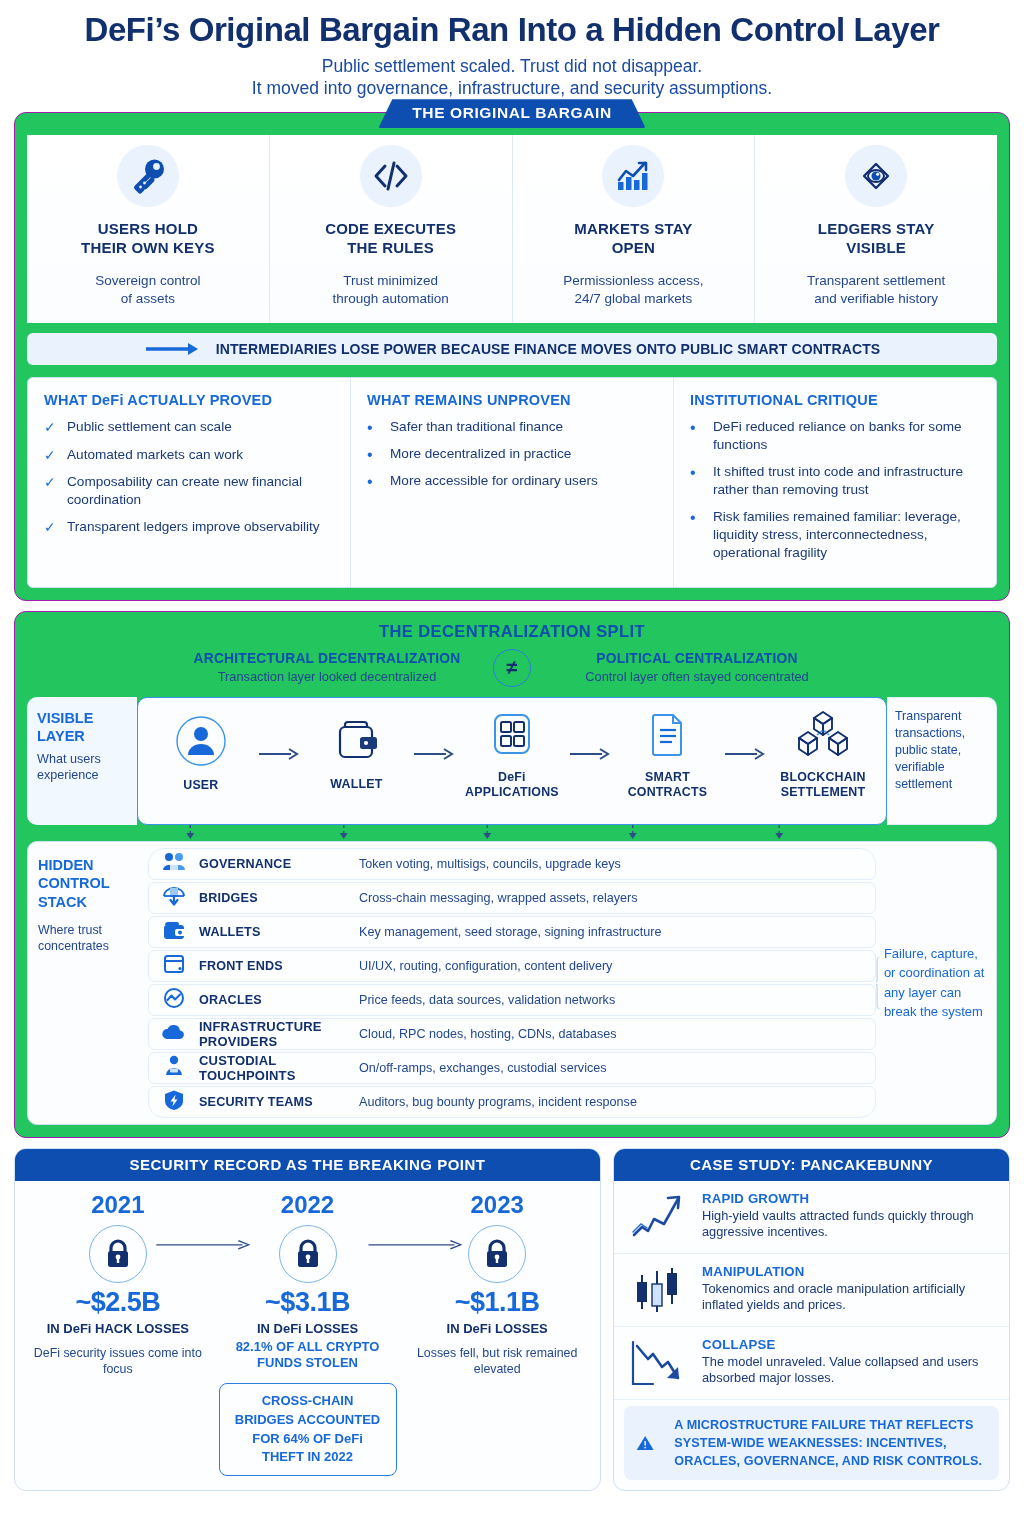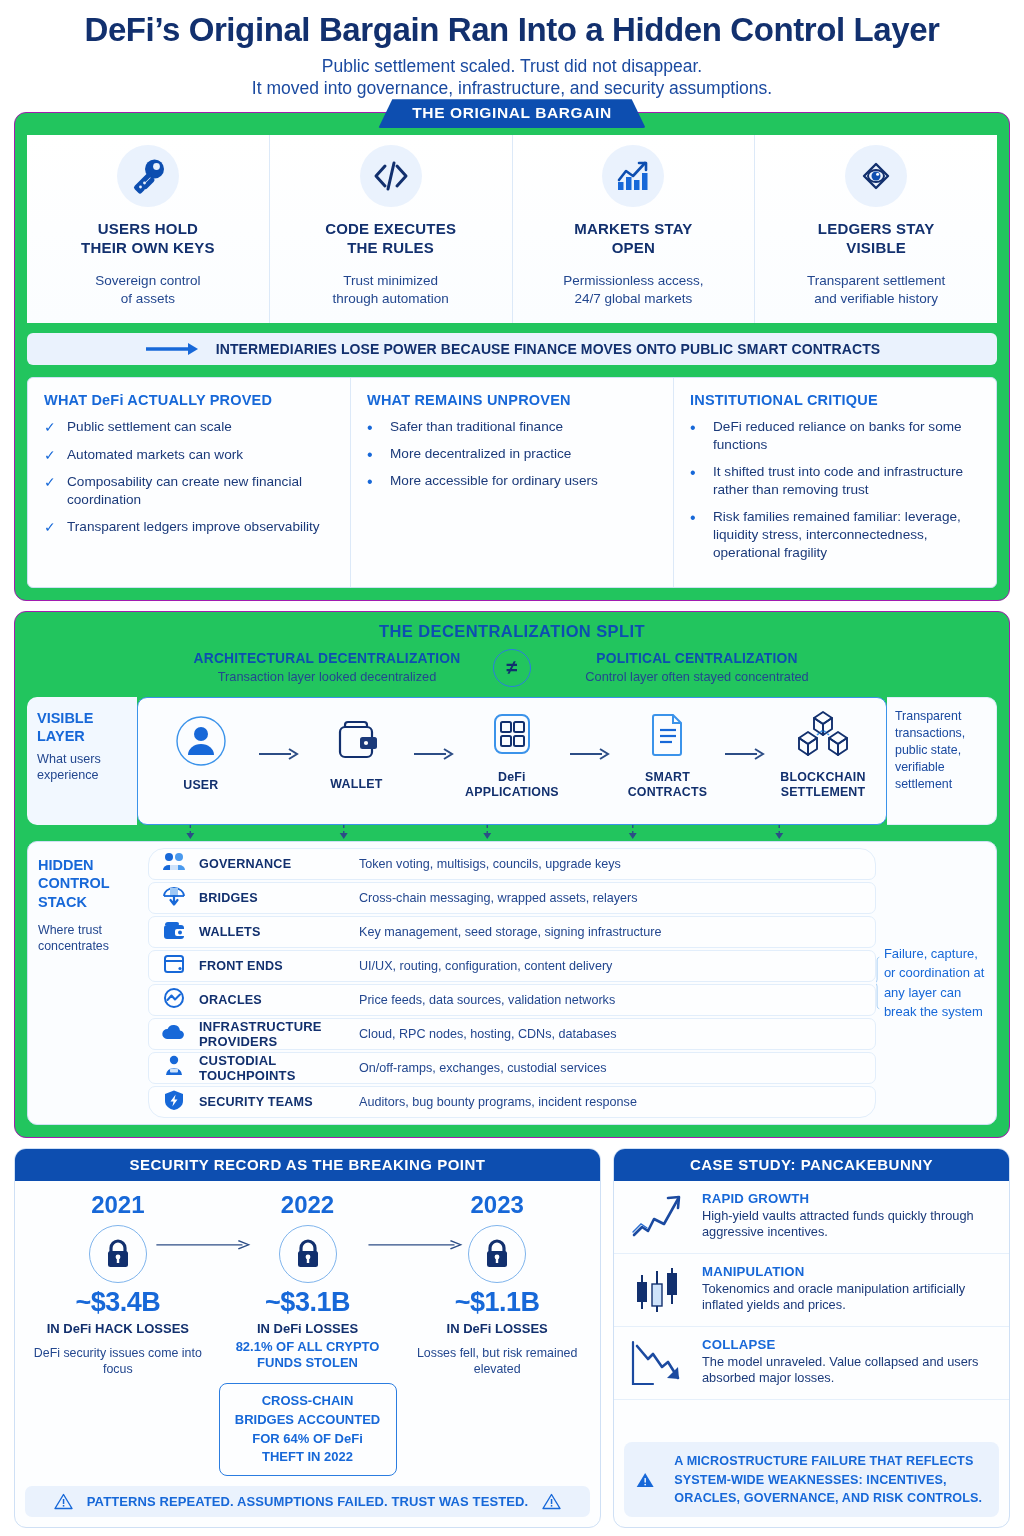--- a/index.html
+++ b/index.html
@@ -612,21 +612,21 @@
         <div class="yr">
           <div class="y">2021</div>
           <div class="lockc">
             <svg width="30" height="32" viewBox="0 0 30 32">
               <path d="M8 14 v-4 a7 7 0 0 1 14 0 v4" fill="none" stroke="#12306e" stroke-width="3.2"></path>
               <rect x="5" y="13" width="20" height="16" rx="2.5" fill="#12306e"></rect>
               <circle cx="15" cy="19" r="2.4" fill="#ffffff"></circle>
               <rect x="13.8" y="19" width="2.4" height="6" fill="#ffffff"></rect>
             </svg>
           </div>
-          <div class="amt">~$3.4B</div>
+          <div class="amt">~$2.5B</div>
           <div class="amtsub">IN DeFi HACK LOSSES</div>
           <div class="amtnote">DeFi security issues come into focus</div>
         </div>
 
         <div class="yr">
           <div class="y">2022</div>
           <div class="lockc">
             <svg width="30" height="32" viewBox="0 0 30 32">
               <path d="M8 14 v-4 a7 7 0 0 1 14 0 v4" fill="none" stroke="#12306e" stroke-width="3.2"></path>
               <rect x="5" y="13" width="20" height="16" rx="2.5" fill="#12306e"></rect>
@@ -652,33 +652,20 @@
           <div class="amt">~$1.1B</div>
           <div class="amtsub">IN DeFi LOSSES</div>
           <div class="amtnote">Losses fell, but risk remained elevated</div>
         </div>
       </div>
 
       <div class="bridgebox">CROSS-CHAIN BRIDGES ACCOUNTED FOR 64% OF DeFi THEFT IN 2022</div>
 
       <div style="flex:1"></div>
 
-      <div class="warnbar">
-        <svg width="19" height="17" viewBox="0 0 19 17">
-          <path d="M9.5 1.5 L18 15.5 H1 Z" fill="none" stroke="#1768d8" stroke-width="1.4" stroke-linejoin="round"></path>
-          <rect x="8.8" y="6" width="1.5" height="5" fill="#1768d8"></rect>
-          <rect x="8.8" y="12" width="1.5" height="1.6" fill="#1768d8"></rect>
-        </svg>
-        <span>PATTERNS REPEATED.  ASSUMPTIONS FAILED.  TRUST WAS TESTED.</span>
-        <svg width="19" height="17" viewBox="0 0 19 17">
-          <path d="M9.5 1.5 L18 15.5 H1 Z" fill="none" stroke="#1768d8" stroke-width="1.4" stroke-linejoin="round"></path>
-          <rect x="8.8" y="6" width="1.5" height="5" fill="#1768d8"></rect>
-          <rect x="8.8" y="12" width="1.5" height="1.6" fill="#1768d8"></rect>
-        </svg>
-      </div>
     </div>
 
     <div class="card" id="caseCard">
       <div class="cardhdr">CASE STUDY: PANCAKEBUNNY</div>
 
       <div class="csitem">
         <span class="csicon">
           <svg width="58" height="52" viewBox="0 0 58 52">
             <path d="M6 44 L14 36 L20 40 L26 28 L36 33 L50 8" fill="none" stroke="#1b4aa0" stroke-width="2.6" stroke-linecap="round" stroke-linejoin="round"></path>
             <path d="M40 7 L51 6 L50 17" fill="none" stroke="#1b4aa0" stroke-width="2.6" stroke-linecap="round" stroke-linejoin="round"></path>

